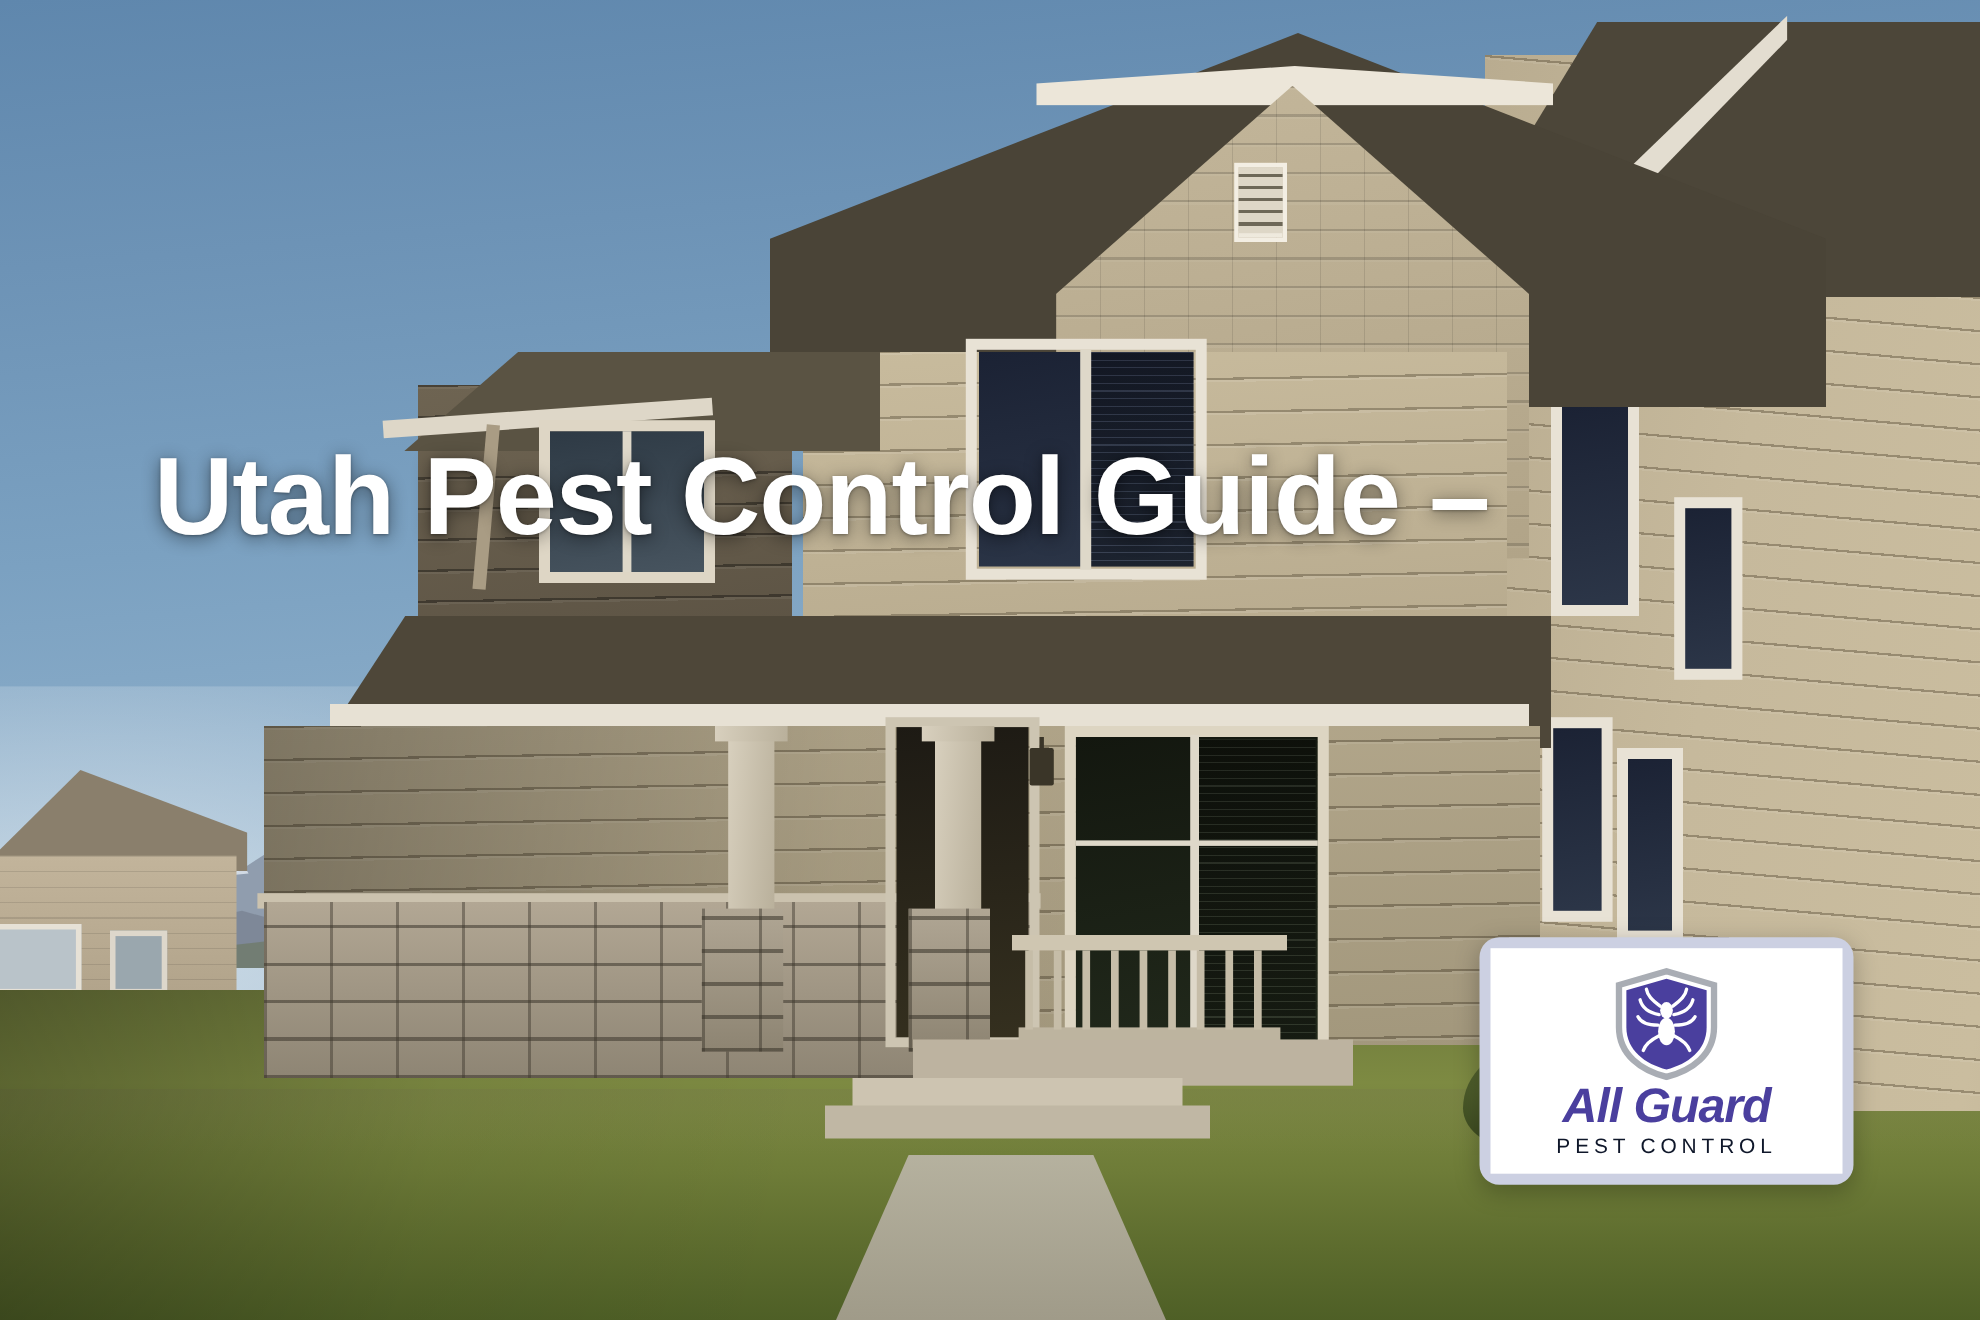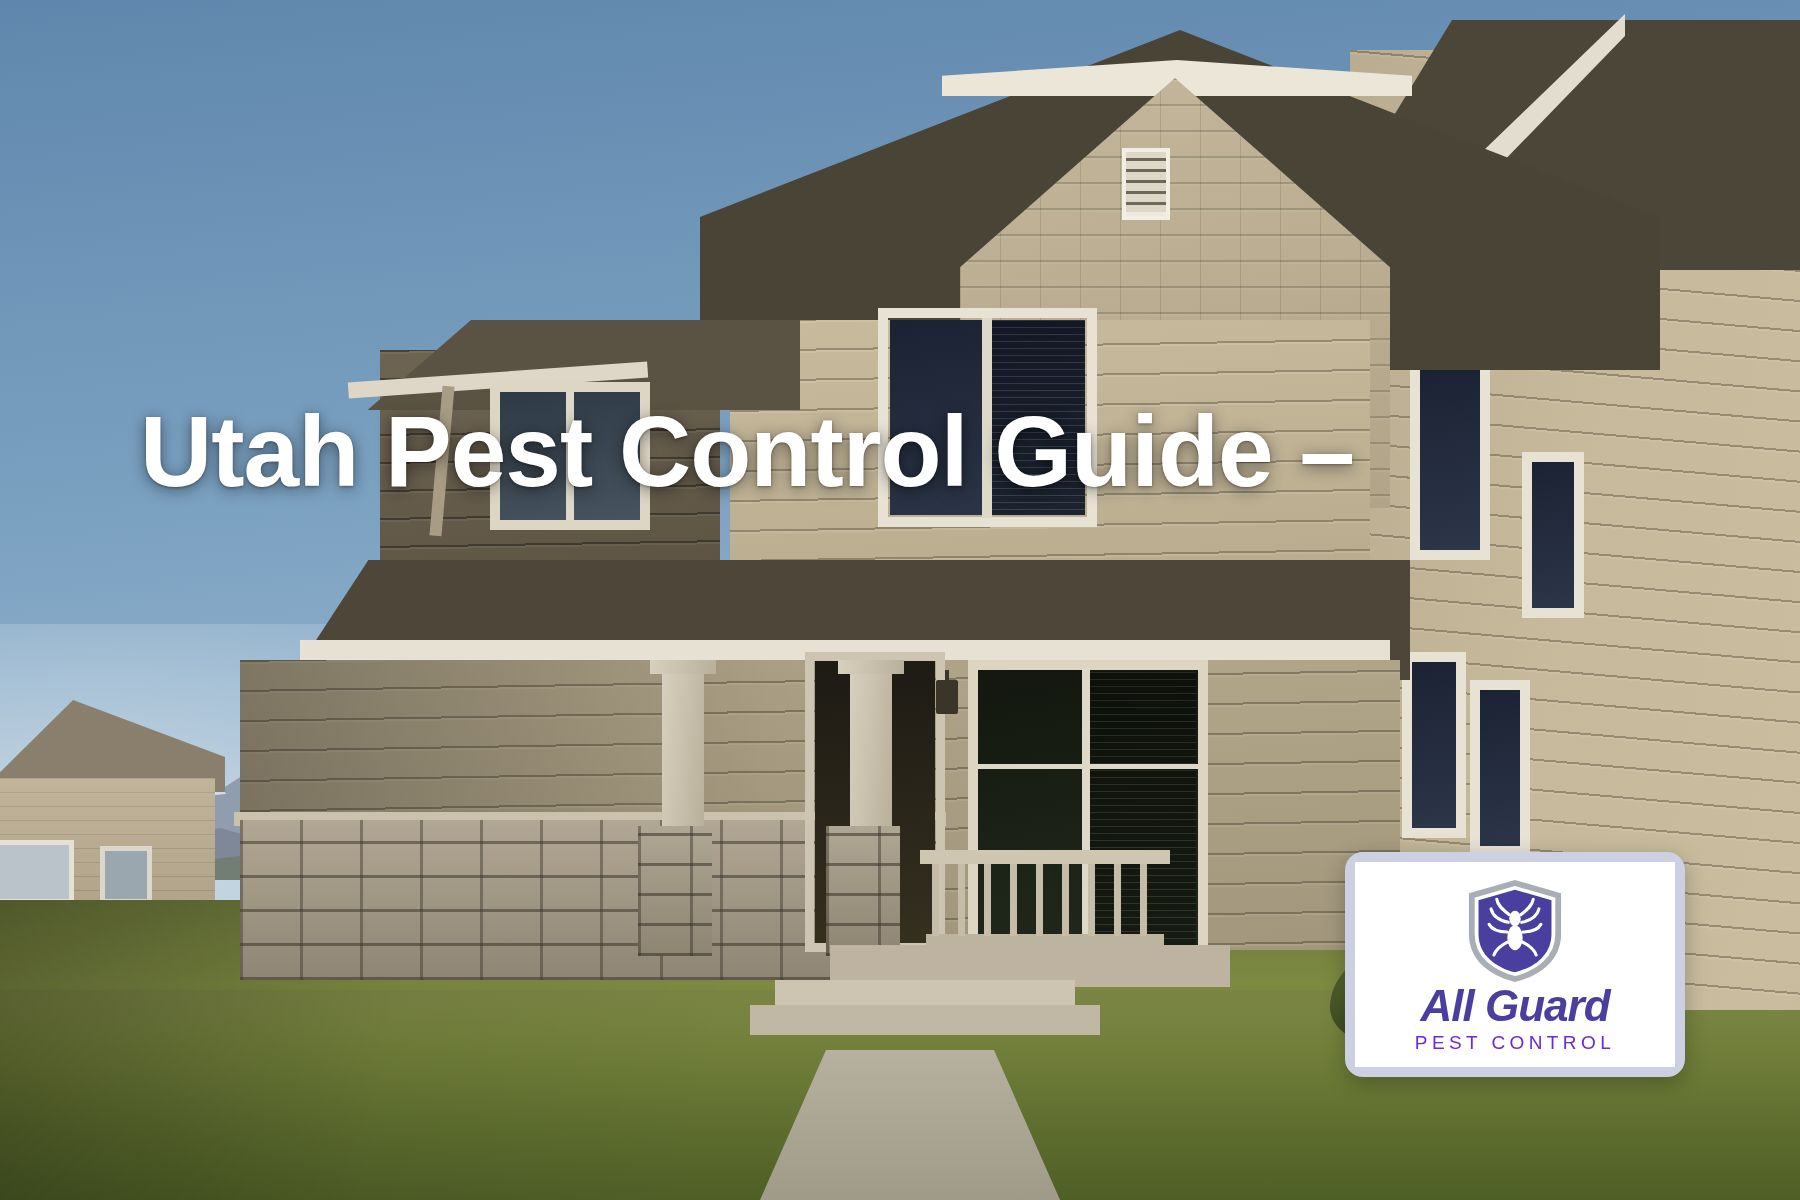--- a/index.html
+++ b/index.html
@@ -158,21 +158,21 @@
 
   
   .logo-card{position:absolute;left:1345px;top:852px;width:340px;height:225px;z-index:50;
     background:#ccd0e2;border-radius:18px;padding:10px;box-sizing:border-box;
     box-shadow:0 6px 22px rgba(0,0,0,.25);}
   .logo-inner{width:100%;height:100%;background:#fff;display:flex;flex-direction:column;
     align-items:center;justify-content:center;padding-top:4px;box-sizing:border-box;}
   .shield-wrap{width:96px;height:102px;margin-bottom:2px;}
   .brand{font-family:"Liberation Sans", sans-serif;font-style:italic;font-weight:700;
     color:#4a3f9e;font-size:44px;line-height:1;letter-spacing:-1px;margin-top:0;}
-  .tag{font-family:"Liberation Sans", sans-serif;font-weight:400;color:#6d28d9;
+  .tag{font-family:"Liberation Sans", sans-serif;font-weight:400;color:#0f172a;
     font-size:19px;letter-spacing:4.4px;margin-top:4px;}
 </style>
 </head>
 <body>
 
 <div class="stage">
 
   <div class="sky"></div>
   <div class="sky-haze"></div>
 

